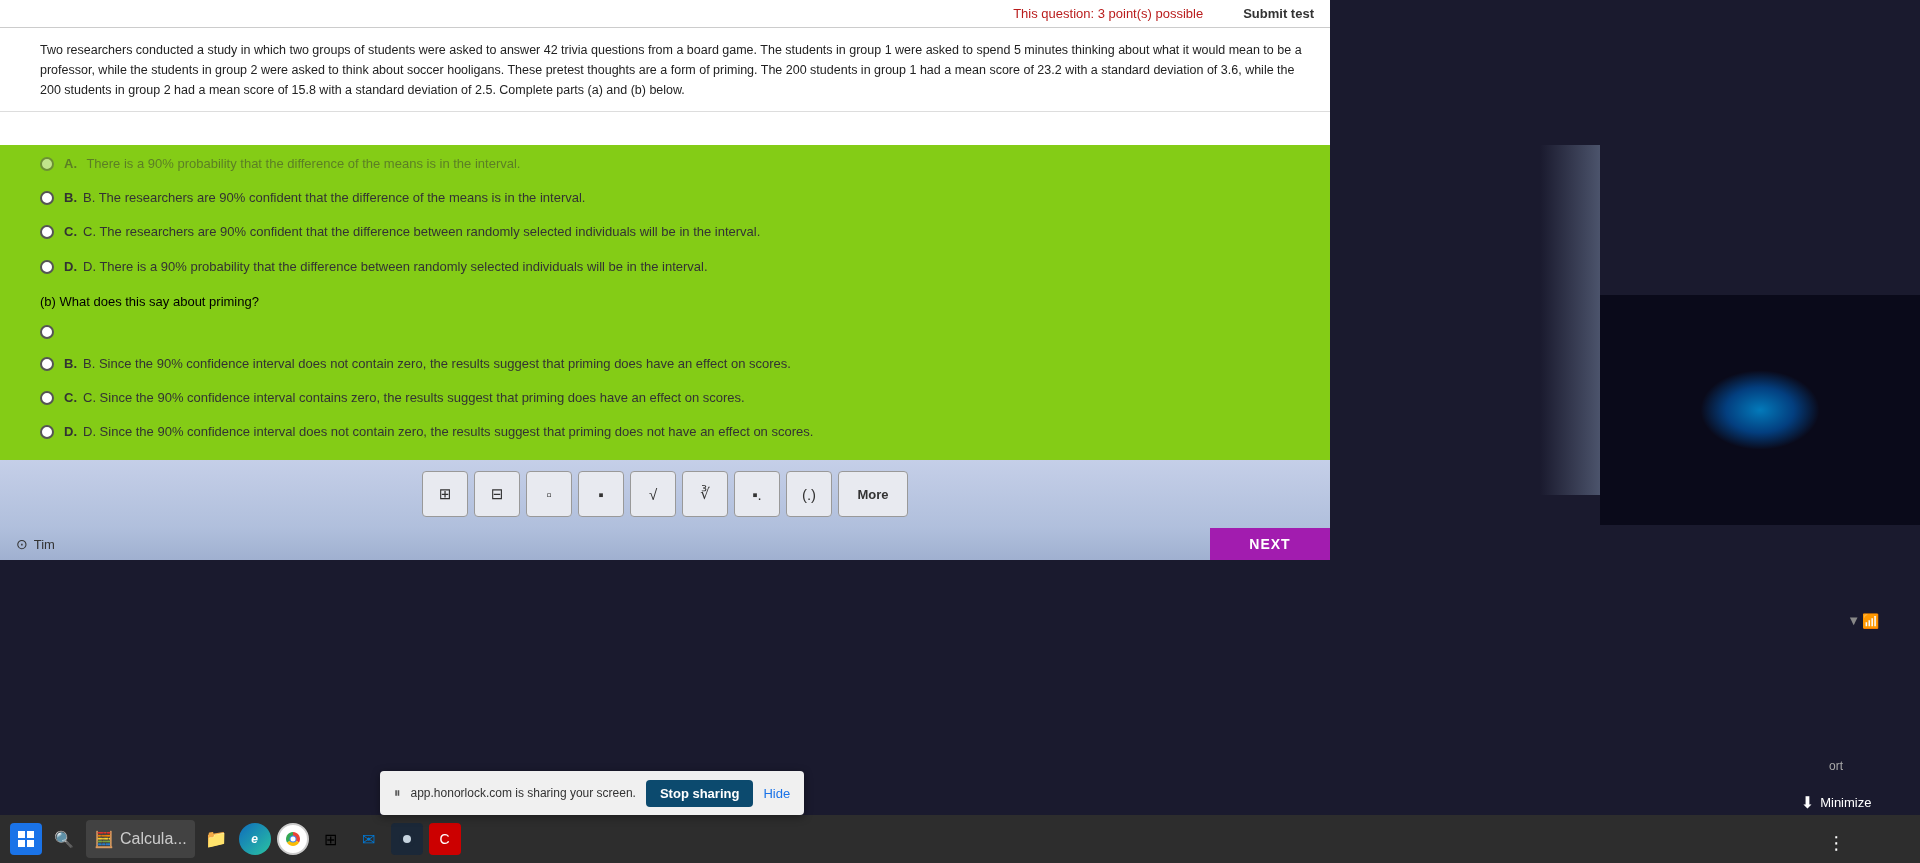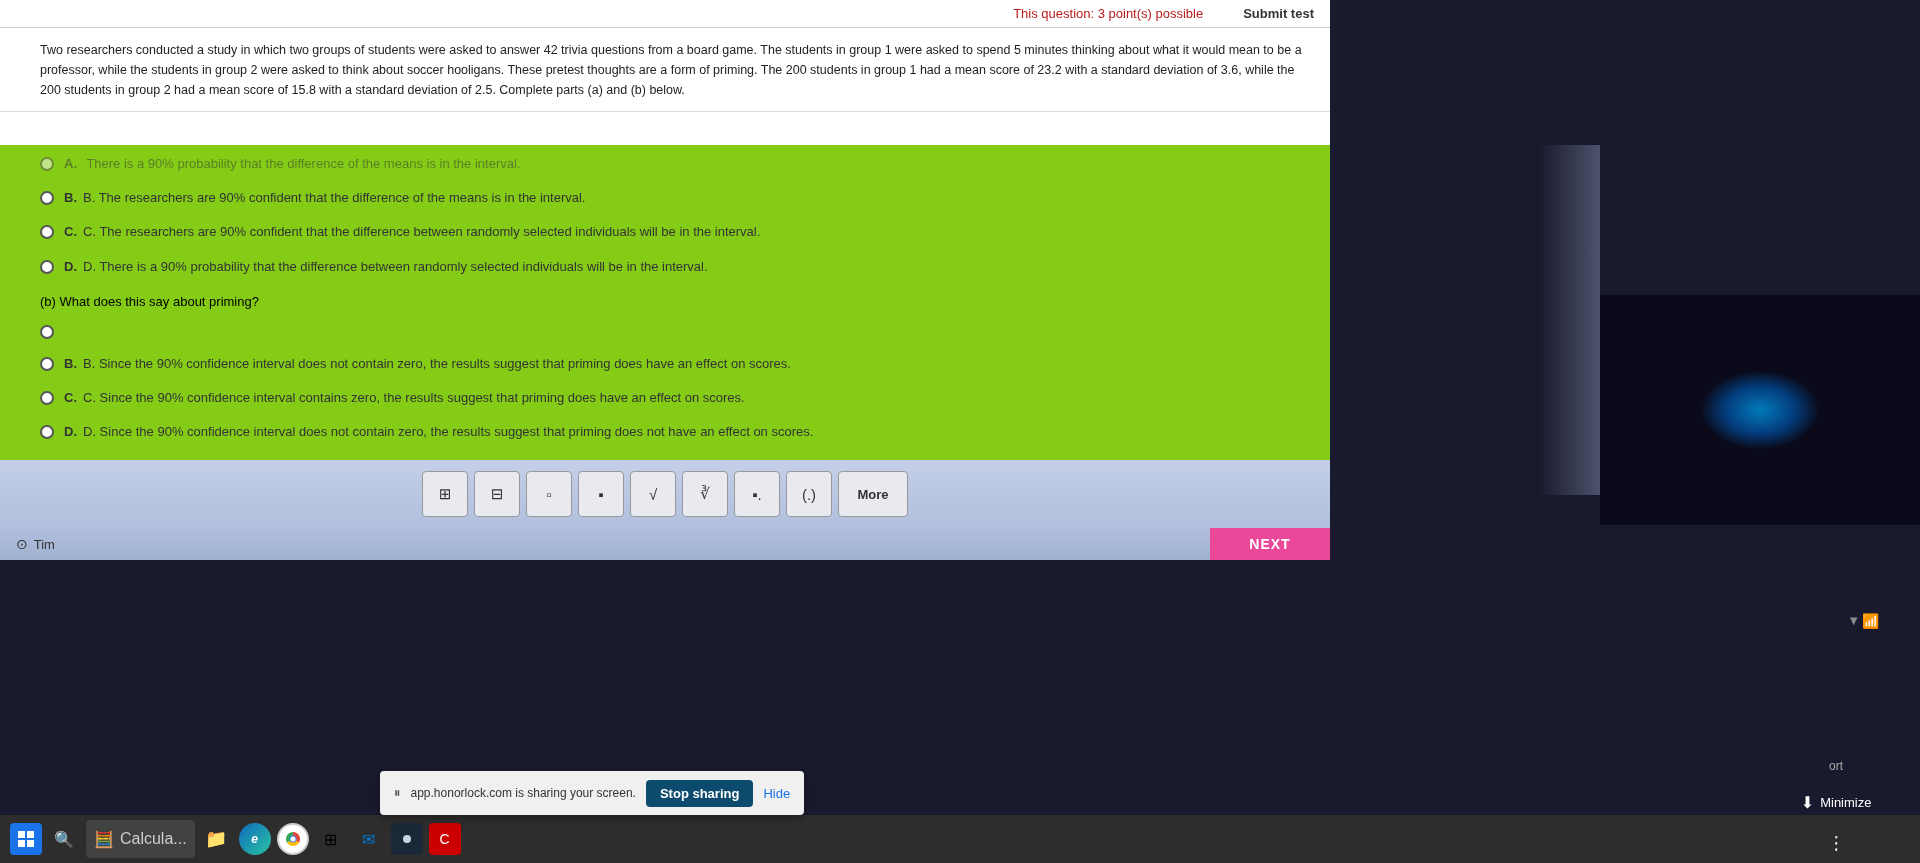--- a/index.html
+++ b/index.html
@@ -174,21 +174,21 @@
       color: #333;
     }
 
     
     .next-btn {
       position: absolute;
       bottom: 0;
       right: 0;
       width: 120px;
       height: 32px;
-      background: #ec4899;
+      background: #a21caf;
       color: #fff;
       border: none;
       font-size: 14px;
       font-weight: bold;
       cursor: pointer;
       letter-spacing: 1px;
     }
 
     
     .camera-panel {

